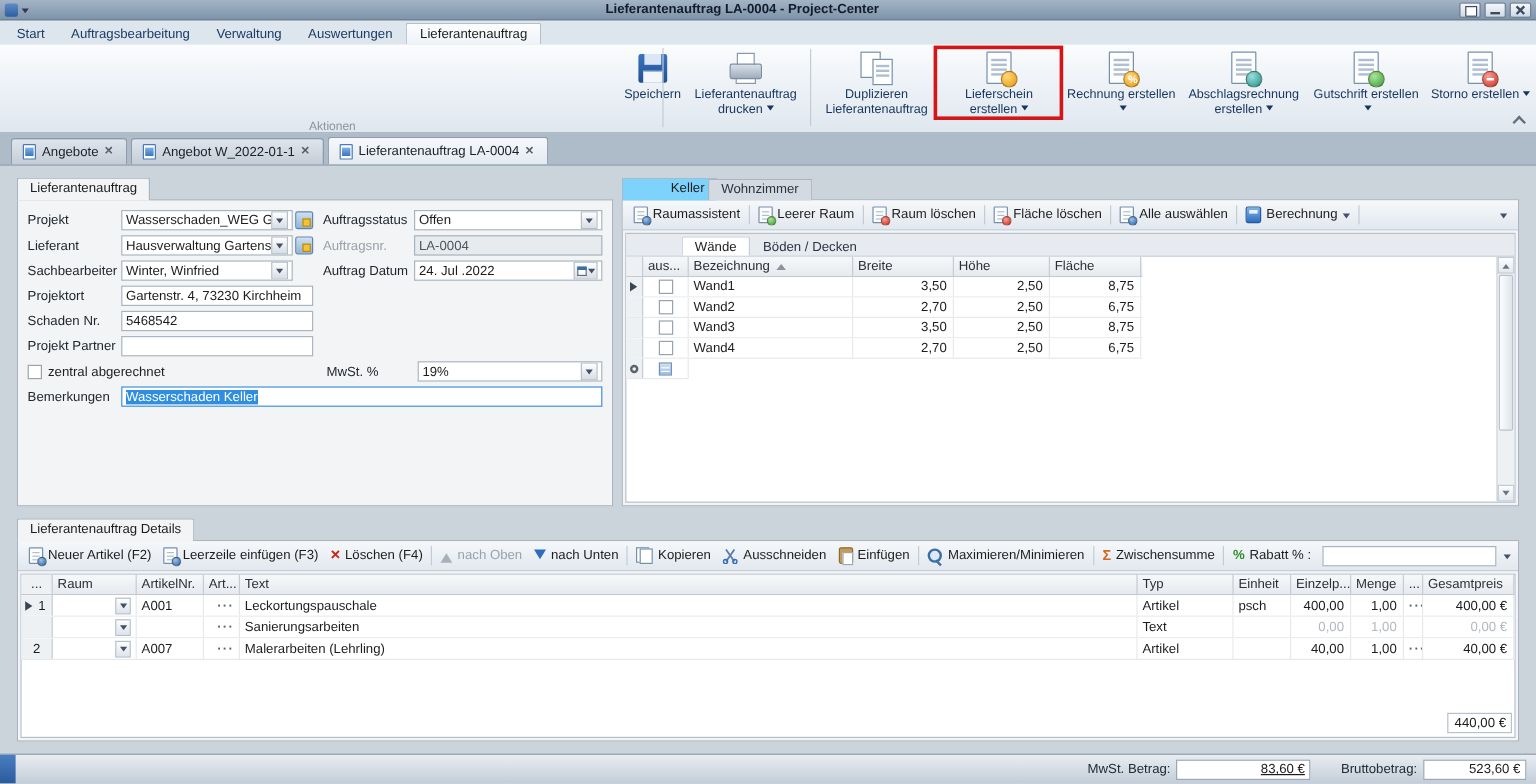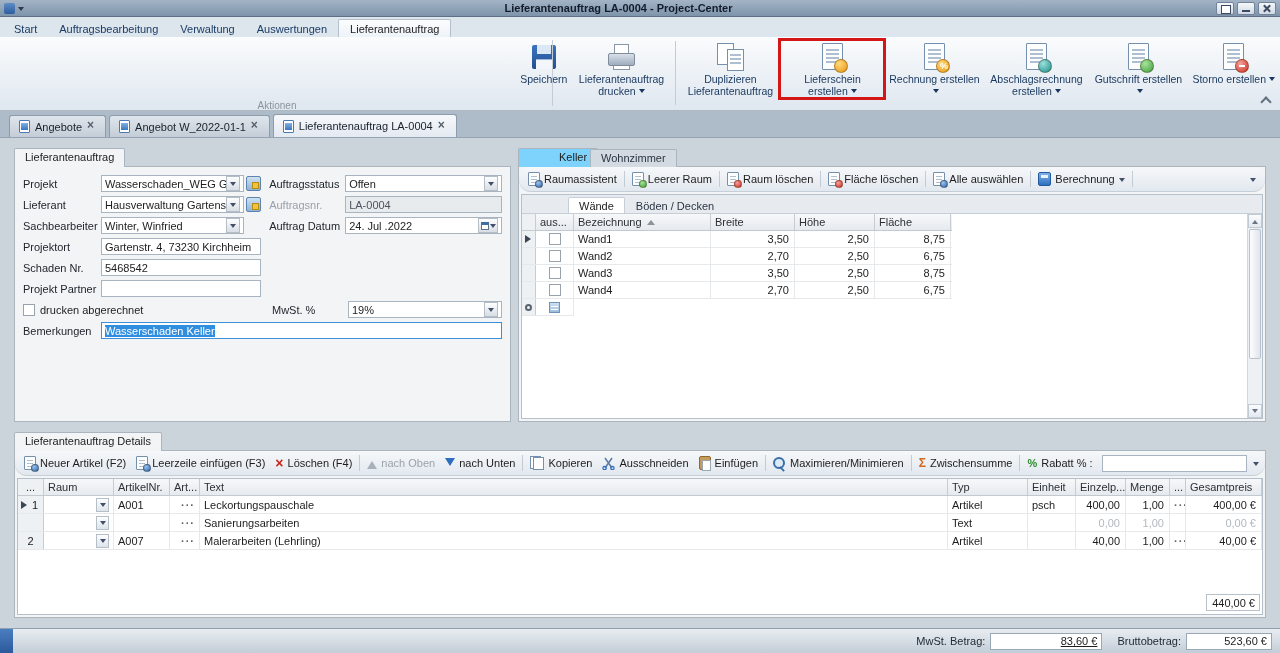--- a/index.html
+++ b/index.html
@@ -97,21 +97,21 @@
   .dd-btn .tri { width:0; height:0; border:3px solid transparent; border-top:4px solid #44506a; margin-top:3px; }
   .date-btn { width:20px; }
   .cal-ic { width:8px; height:8px; background:#fff; border:1px solid #5d7188; border-top:3px solid #3a6ea5; margin-right:1px; }
   .mini-btn { width:15px; height:15px; margin-left:2px; flex-shrink:0; background:linear-gradient(#cfe0f2,#8fb4d9); border:1px solid #5d84ad; border-radius:2px; position:relative; }
   .mini-btn::after { content:""; position:absolute; right:1px; bottom:1px; width:5px; height:5px; background:#f2c23a; border:1px solid #b88a12; }
   .mini-sp { width:17px; flex-shrink:0; }
   .cbwrap { display:flex; align-items:center; gap:5px; width:241px; flex-shrink:0; }
   .cb { width:12px; height:12px; border:1px solid #98a3ae; background:#fff; flex-shrink:0; }
 
   
-  .toolbar { display:flex; align-items:center; height:25px; background:linear-gradient(#f6f8fa,#e2e8ef); border-bottom:1px solid #c6cfd8; padding:0 4px;border-radius:12px; }
+  .toolbar { display:flex; align-items:center; height:25px; background:linear-gradient(#f6f8fa,#e2e8ef); border-bottom:1px solid #c6cfd8; padding:0 4px; }
   .titem { display:flex; align-items:center; gap:4px; padding:2px 5px; white-space:nowrap; }
   .tlabel { font-size:11px; color:#1d1d1d; }
   .titem.disabled .tlabel { color:#9aa2ab; }
   .tb-sep { width:1px; height:16px; background:#c3ccd5; margin:0 2px; flex-shrink:0; }
   .tb-dd { width:0; height:0; border:3px solid transparent; border-top:4px solid #44506a; margin-top:4px; }
   .tb-overflow { margin-left:auto; }
 
   
   .pg-sm { width:12px; height:14px; }
   .pg-sm::before { content:""; position:absolute; left:2px; right:2px; top:3px; height:1px; background:#aebfd2; box-shadow:0 3px 0 #aebfd2, 0 6px 0 #aebfd2; }
@@ -171,21 +171,21 @@
   .dc6{width:48px;flex-shrink:0} .dc7{width:50px;flex-shrink:0} .dc8{width:44px;flex-shrink:0}
   .dc9{width:16px;flex-shrink:0} .dc10{width:76px;flex-shrink:0}
   .drow { height:18px; }
   .total-box { position:absolute; right:2px; bottom:3px; width:54px; height:17px; background:#fff; border:1px solid #b7c1cb; display:flex; align-items:center; justify-content:flex-end; padding:0 4px; }
 
   
   .statusbar { position:absolute; left:0; right:0; bottom:0; height:25px; background:linear-gradient(#e9edf1,#c2cdd8); border-top:1px solid #8fa0b0; display:flex; align-items:center; justify-content:flex-end; padding-right:8px; gap:5px; }
   .sb-accent { position:absolute; left:0; top:0; bottom:0; width:13px; background:linear-gradient(#4a7ec0,#2b5a9b); }
   .sb-label { color:#222b36; }
   .sb-box { background:#fff; border:1px solid #9aa7b5; height:17px; display:flex; align-items:center; justify-content:flex-end; padding:0 4px; }
-  .sb-box.w1 { width:112px; margin-right:10px;text-decoration:underline; }
+  .sb-box.w1 { width:112px; margin-right:20px;text-decoration:underline; }
   .sb-box.w2 { width:86px; }
 </style>
 </head>
 <body>
 
 <div class="titlebar">
   <span class="app-ic"></span>
   <span class="qat-dd"></span>
   <span class="tb-title">Lieferantenauftrag LA-0004 -  Project-Center</span>
   <span class="win-btn wb-rest"></span>
@@ -372,21 +372,21 @@
   <div class="frow">
     <span class="flabel">Projekt Partner</span>
     <div class="tfield f2">
       <span class="fval"></span>
     </div>
   </div>
 
   <div class="frow">
     <div class="cbwrap">
       <span class="cb"></span>
-      <span>drucken abgerechnet</span>
+      <span>zentral abgerechnet</span>
     </div>
     <span class="flabel2" style="margin-left:8px">MwSt. %</span>
     <div class="tfield f2">
       <span class="fval">19%</span>
       <span class="dd-btn">
           <span class="tri"></span>
         </span>
     </div>
   </div>
 

